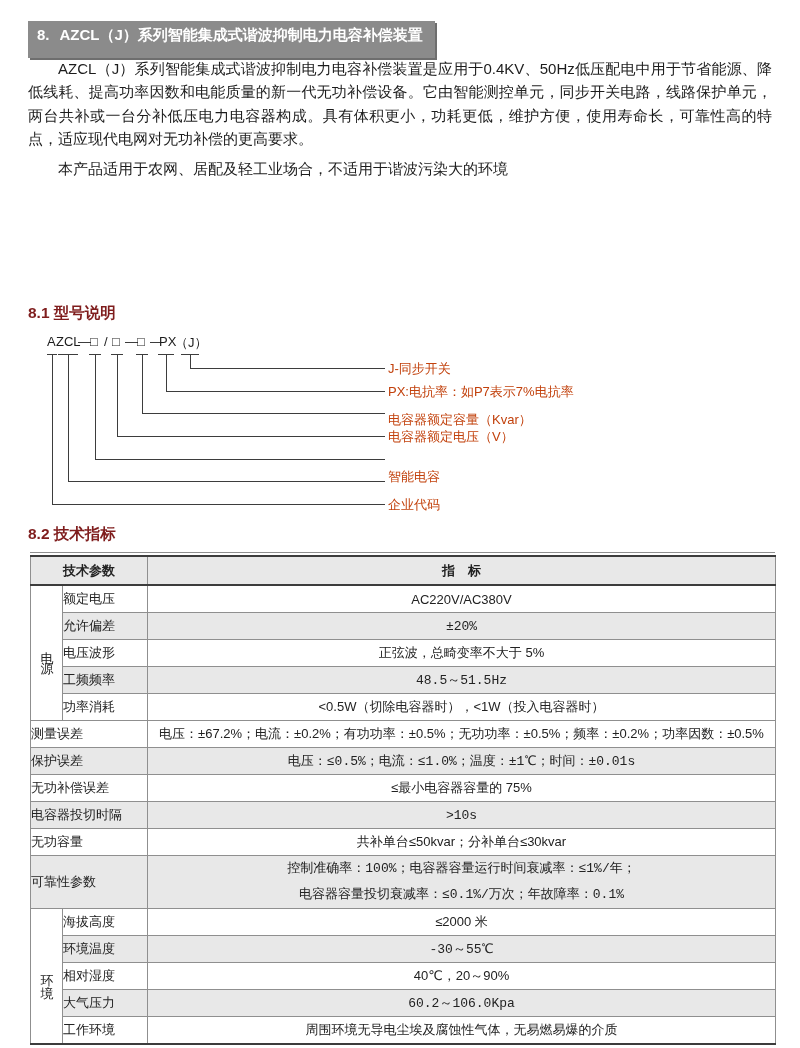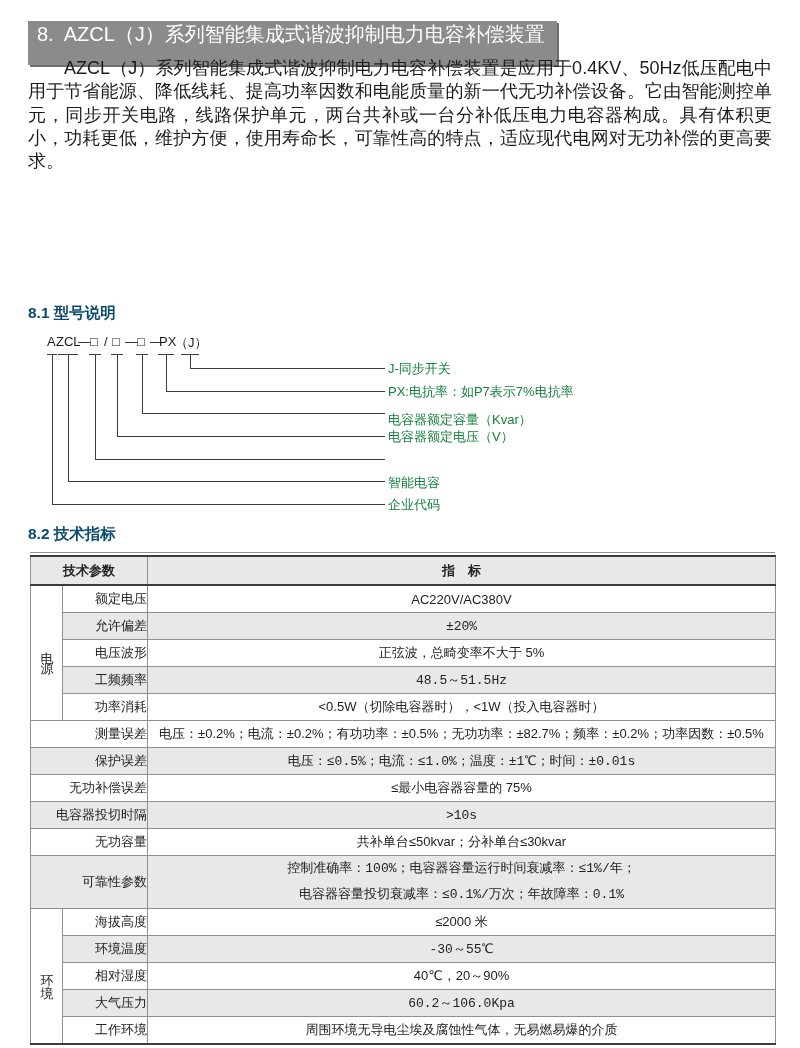--- a/index.html
+++ b/index.html
@@ -2,66 +2,67 @@
 <html><head>
 <meta charset="utf-8">
 <style>
   html,body{margin:0;padding:0;background:#ffffff;}
   .page{
     position:relative;width:800px;height:1048px;background:#ffffff;overflow:hidden;
     font-family:"Liberation Sans","DejaVu Sans",sans-serif;color:#1c1c1c;
   }
   
   .title-bar{
-    position:absolute;left:28px;top:21px;height:44px;line-height:27px;
-    background:#8b8b8b;color:#ffffff;font-weight:normal;font-size:20px;
+    position:absolute;left:28px;top:21px;height:37px;line-height:27px;
+    background:#8b8b8b;color:#ffffff;font-weight:bold;font-size:15px;
     padding:0 12px 0 9px;white-space:nowrap;box-shadow:2px 2px 0 #6e6e6e;
   }
   .title-bar .num{margin-right:10px;}
   
-  .intro{position:absolute;left:28px;top:57px;width:744px;font-size:18px;line-height:23.3px;text-align:justify;}
+  .intro{position:absolute;left:28px;top:57px;width:744px;font-size:15px;line-height:23.3px;text-align:justify;}
   .intro p{margin:0 0 7px 0;text-indent:2em;}
   
-  .subhead{position:absolute;left:28px;font-size:15.5px;font-weight:bold;color:#0c4a6e;}
+  .subhead{position:absolute;left:28px;font-size:15.5px;font-weight:bold;color:#7f1d1d;}
   #h81{top:303px;}
   #h82{top:524px;}
   
   .diagram{position:absolute;left:28px;top:332px;width:744px;height:192px;font-size:13px;}
   .diagram svg{position:absolute;left:0;top:0;}
   .seg{position:absolute;top:2px;white-space:nowrap;color:#1c1c1c;}
-  .dlabel{position:absolute;left:360px;white-space:nowrap;color:#15803d;text-align:right;}
+  .dlabel{position:absolute;left:360px;white-space:nowrap;color:#c2410c;text-align:right;}
   
   .table-wrap{position:absolute;left:30px;top:552px;width:745px;border-top:1px solid #8f8f8f;}
   table.spec{
     width:745px;margin-top:2px;border-collapse:collapse;table-layout:fixed;
     font-size:13px;color:#222222;
     border-left:1px solid #9a9a9a;border-right:1px solid #9a9a9a;
     border-top:2px solid #3c3c3c;border-bottom:2px solid #3c3c3c;
   }
   table.spec td{border:1px solid #8f8f8f;height:26px;padding:0;overflow:hidden;white-space:nowrap;}
   tr.hdr td{background:#e8e8e8;font-weight:bold;height:27px;border-bottom:2px solid #3c3c3c;text-align:center;}
-  td.param{text-align:right;}
+  td.param{text-align:left;}
   td.value{padding-left:13px;text-align:center;}
   tr.alt td{background:#e8e8e8;font-family:Liberation Mono, monospace;}
   td.grp{text-align:center;vertical-align:middle;background:#ffffff;}
   .vtext{display:inline-block;writing-mode:vertical-rl;text-orientation:upright;letter-spacing:11px;line-height:30px;}
   tr.dbl td{height:52px;}
   tr.dbl td.value div{line-height:26px;}
 </style>
 </head>
 <body>
 
 <div class="page">
 
   <div class="title-bar">
     <span class="num">8.</span><span>AZCL（J）系列智能集成式谐波抑制电力电容补偿装置</span>
   </div>
 
   <div class="intro">
     <p>AZCL（J）系列智能集成式谐波抑制电力电容补偿装置是应用于0.4KV、50Hz低压配电中用于节省能源、降低线耗、提高功率因数和电能质量的新一代无功补偿设备。它由智能测控单元，同步开关电路，线路保护单元，两台共补或一台分补低压电力电容器构成。具有体积更小，功耗更低，维护方便，使用寿命长，可靠性高的特点，适应现代电网对无功补偿的更高要求。</p>
+    <p>本产品适用于农网、居配及轻工业场合，不适用于谐波污染大的环境</p>
   </div>
 
   <div id="h81" class="subhead">8.1 型号说明</div>
 
   <div class="diagram">
     <svg width="744" height="192" viewBox="0 0 744 192" shape-rendering="crispEdges">
       <g stroke="#3d3d3d" stroke-width="1" fill="none">
 
         <line x1="19" y1="22" x2="29" y2="22"></line>
         <line x1="30" y1="22" x2="50" y2="22"></line>
@@ -98,21 +99,21 @@
     <span class="seg" style="left:97px">—</span>
     <span class="seg" style="left:109px">□</span>
     <span class="seg" style="left:122px">—</span>
     <span class="seg" style="left:131px">PX</span>
     <span class="seg" style="left:147px">（J）</span>
 
     <div class="dlabel" style="top:28px">J-同步开关</div>
     <div class="dlabel" style="top:51px">PX:电抗率：如P7表示7%电抗率</div>
     <div class="dlabel" style="top:79px">电容器额定容量（Kvar）</div>
     <div class="dlabel" style="top:96px">电容器额定电压（V）</div>
-    <div class="dlabel" style="top:142px">智能电容</div>
+    <div class="dlabel" style="top:136px">智能电容</div>
     <div class="dlabel" style="top:164px">企业代码</div>
   </div>
 
   <div id="h82" class="subhead">8.2 技术指标</div>
 
   <div class="table-wrap">
     <table class="spec">
       <colgroup>
           <col style="width:32px">
           <col style="width:85px">
@@ -139,21 +140,21 @@
       <tr class="alt">
         <td class="param">工频频率</td>
         <td class="value">48.5～51.5Hz</td>
       </tr>
       <tr>
         <td class="param">功率消耗</td>
         <td class="value">&lt;0.5W（切除电容器时），&lt;1W（投入电容器时）</td>
       </tr>
       <tr>
         <td class="param" colspan="2">测量误差</td>
-        <td class="value">电压：±0.2%；电流：±0.2%；有功功率：±0.5%；无功功率：±82.7%；频率：±0.2%；功率因数：±0.5%</td>
+        <td class="value">电压：±67.2%；电流：±0.2%；有功功率：±0.5%；无功功率：±0.5%；频率：±0.2%；功率因数：±0.5%</td>
       </tr>
       <tr class="alt">
         <td class="param" colspan="2">保护误差</td>
         <td class="value">电压：≤0.5%；电流：≤1.0%；温度：±1℃；时间：±0.01s</td>
       </tr>
       <tr>
         <td class="param" colspan="2">无功补偿误差</td>
         <td class="value">≤最小电容器容量的 75%</td>
       </tr>
       <tr class="alt">

